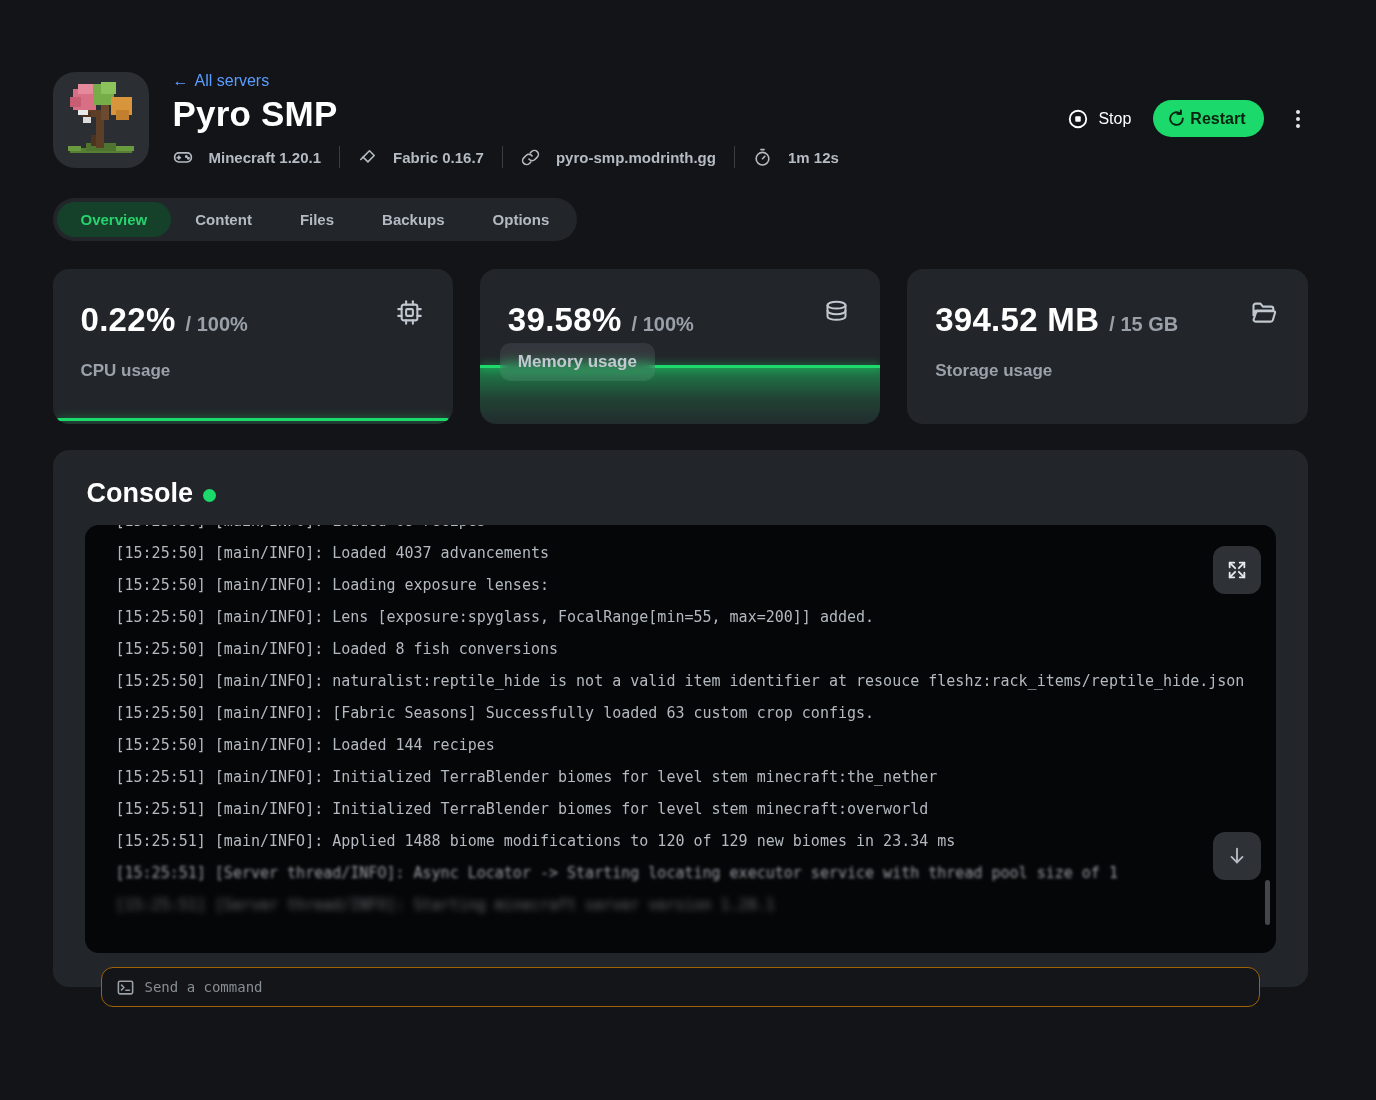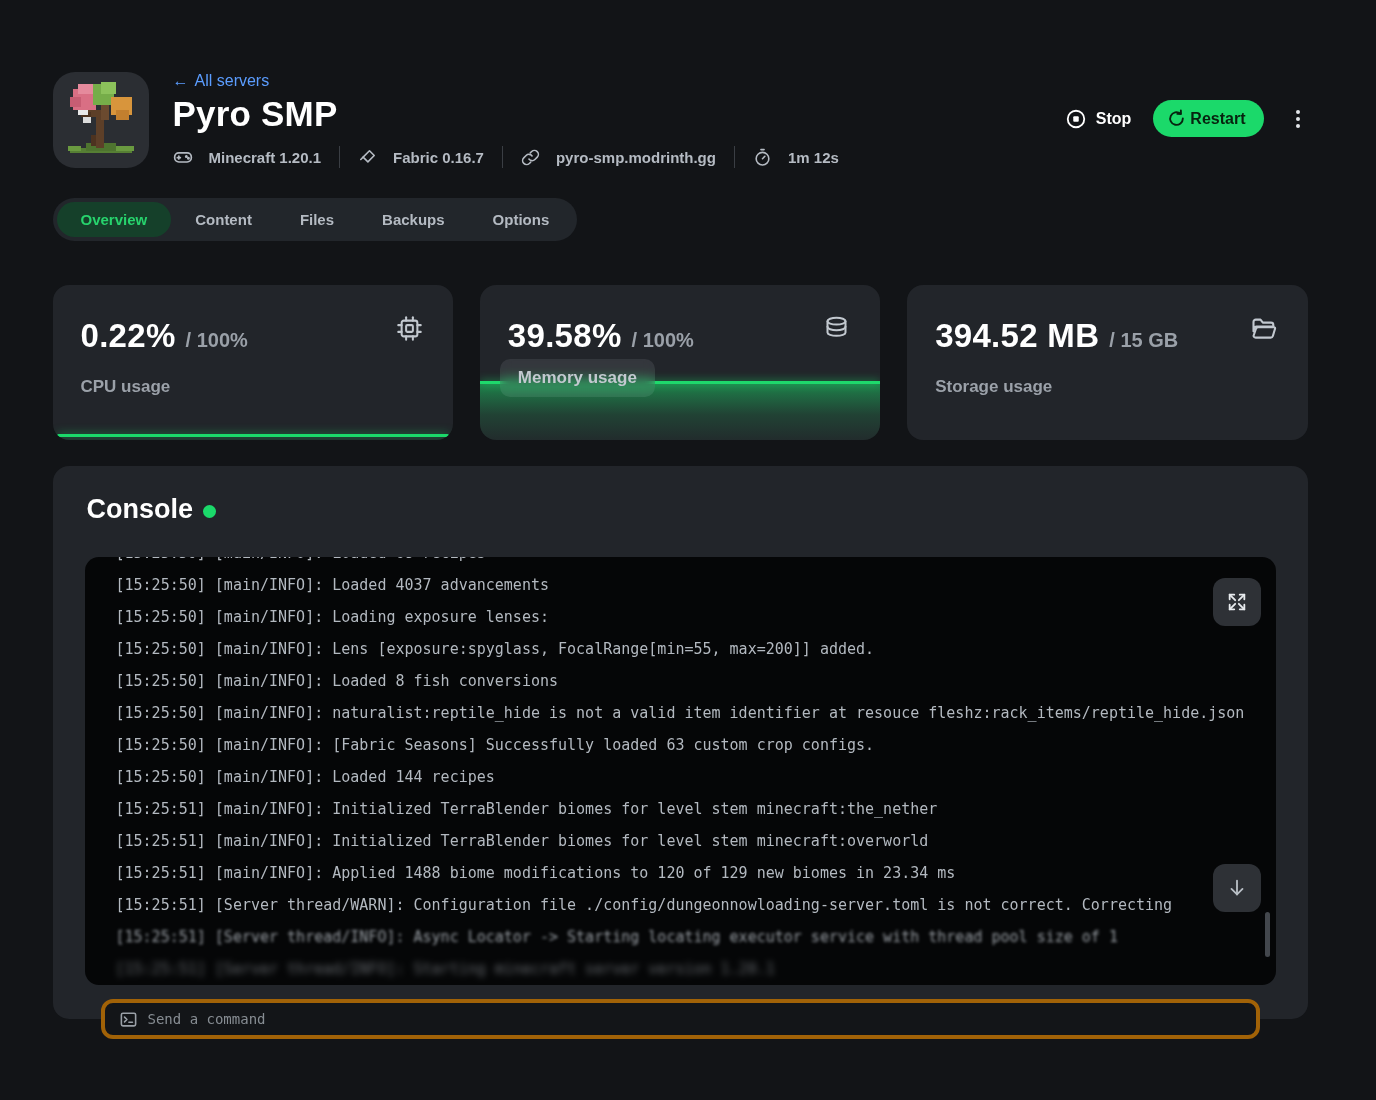--- a/index.html
+++ b/index.html
@@ -14,64 +14,64 @@
   .avatar svg { width:82px; height:82px; image-rendering:pixelated; }
   .head-info { margin-left:24px; flex:1; }
   .back-link { color:#5b9dff; font-size:16px; text-decoration:none; display:inline-flex; gap:6px; align-items:center; cursor:pointer; }
   .server-title { color:#ffffff; font-size:35px; font-weight:700; margin-top:4px; letter-spacing:.2px; }
   .meta-row { display:flex; align-items:center; margin-top:12px; color:#b5bbc3; font-size:15px; font-weight:600; }
   .meta-item { display:flex; align-items:center; gap:16px; }
   .meta-item svg { stroke:#b5bbc3; }
   .meta-sep { width:1px; height:22px; background:#3a3e44; margin:0 18px; }
   .head-actions { display:flex; align-items:center; gap:22px; margin-top:28px; }
   .stop-btn { display:flex; align-items:center; gap:9px; background:none; border:none; color:#ffffff;
-              font-size:16px; font-weight:700; cursor:pointer; font-family:inherit; }
+              font-size:16px; font-weight:400; cursor:pointer; font-family:inherit; }
   .restart-btn { display:flex; align-items:center; gap:4px; background:#1bd96a; border:none; color:#07230f;
                  font-size:16px; font-weight:700; padding:9px 18px 9px 14px; border-radius:20px; cursor:pointer; font-family:inherit; }
   .kebab { background:none; border:none; cursor:pointer; padding:6px 8px; margin-left:2px; }
   .kebab span { display:block; width:4px; height:4px; border-radius:50%; background:#e3e6ea; margin:3px auto; }
 
   
   .tabbar { display:inline-flex; align-items:flex-start; background:#22262b; border-radius:22px; padding:4px; margin-top:30px; }
   .tab { border:none; background:none; color:#b4bac2; font-size:15px; font-weight:700; padding:9px 24px;
          border-radius:18px; cursor:pointer; font-family:inherit; }
   .tab.active { background:#15402a; color:#27d36d; }
 
   
-  .stats { display:grid; grid-template-columns:1fr 1fr 1fr; gap:27px; margin-top:44px; }
+  .stats { display:grid; grid-template-columns:1fr 1fr 1fr; gap:27px; margin-top:28px; }
   .card { position:relative; height:155px; background:#22252a; border-radius:16px; overflow:hidden; }
   .stat-value-row { position:absolute; left:28px; top:32px; display:flex; align-items:baseline; gap:10px; }
   .stat-value { color:#ffffff; font-size:33px; font-weight:700; letter-spacing:.3px; }
   .stat-max { color:#9aa0a8; font-size:20px; font-weight:600; }
   .stat-label { position:absolute; left:28px; top:92px; color:#9ba1a9; font-size:17px; }
   .stat-icon { position:absolute; right:30px; top:30px; }
   .stat-icon svg { stroke:#c2c8cf; }
   .cpu-line { position:absolute; left:4px; right:4px; bottom:3px; height:3px; background:#1bd96a;
               border-radius:3px; box-shadow:0 0 10px rgba(27,217,106,.65); }
   .mem-chart { position:absolute; left:0; right:0; bottom:0; height:56px;
                background:linear-gradient(180deg, rgba(27,217,106,.50) 0%, rgba(27,217,106,.16) 55%, rgba(27,217,106,.04) 100%); }
   .mem-line { position:absolute; left:0; right:0; top:96px; height:3px; background:#1ed96c;
               box-shadow:0 0 9px rgba(27,217,106,.8); }
   .mem-label-pill { position:absolute; left:20px; top:74px; padding:9px 18px; border-radius:10px;
                     background:rgba(160,170,180,.14); backdrop-filter:blur(6px); color:#c3c9d0; font-size:17px; }
   .mem-label-pill, .stat-label { font-weight:700; }
 
   
   .console-card { background:#22252a; border-radius:16px; margin-top:26px; padding:28px 32px 34px; }
-  .console-title-row { display:flex; align-items:center; gap:10px; margin-bottom:32px; padding-left:2px; }
+  .console-title-row { display:flex; align-items:center; gap:10px; margin-bottom:16px; padding-left:2px; }
   .console-title { color:#ffffff; font-size:27px; font-weight:700; }
   .status-dot { width:13px; height:13px; border-radius:50%; background:#1bd96a; margin-top:4px; }
   .console-box { position:relative; background:#050607; border-radius:14px; height:428px; padding:0; }
   .log-wrap { height:432px; overflow:hidden; padding:0 56px 0 31px;
               font-family:"DejaVu Sans Mono", monospace; font-size:15px; color:#b3b9c0; line-height:32px; }
   .log-line { white-space:pre; }
   .log-line.clipped { margin-top:-20px; }
   .log-line.blur1 { filter:blur(1.6px); opacity:.85; }
   .log-line.blur2 { filter:blur(3.2px); opacity:.55; }
-  .cmd-row { margin:10px 16px 0; height:40px; border:4px solid #a16207; background:#131518; border-radius:12px;
+  .cmd-row { margin:10px 16px 0; height:40px; border:1px solid #a16207; background:#131518; border-radius:12px;
              display:flex; align-items:center; gap:10px; padding:0 14px; }
   .cmd-row svg { flex:0 0 auto; }
   .cmd-input { flex:1; background:none; border:none; outline:none; color:#c7cdd4;
                font-family:"DejaVu Sans Mono", monospace; font-size:14px; }
   .cmd-input::placeholder { color:#878d93; }
   .float-btn { position:absolute; width:48px; height:48px; border-radius:12px; background:#2e3136; border:none;
                cursor:pointer; display:flex; align-items:center; justify-content:center; }
   .expand-btn { top:21px; right:15px; }
   .down-btn { bottom:73px; right:15px; }
   .scroll-thumb { position:absolute; right:6px; top:355px; width:5px; height:45px; background:#43474d; border-radius:3px; }
@@ -256,21 +256,20 @@
         <div class="log-line">[15:25:50] [main/INFO]: Loaded 4037 advancements</div>
             <div class="log-line">[15:25:50] [main/INFO]: Loading exposure lenses:</div>
             <div class="log-line">[15:25:50] [main/INFO]: Lens [exposure:spyglass, FocalRange[min=55, max=200]] added.</div>
             <div class="log-line">[15:25:50] [main/INFO]: Loaded 8 fish conversions</div>
             <div class="log-line">[15:25:50] [main/INFO]: naturalist:reptile_hide is not a valid item identifier at resouce fleshz:rack_items/reptile_hide.json</div>
             <div class="log-line">[15:25:50] [main/INFO]: [Fabric Seasons] Successfully loaded 63 custom crop configs.</div>
             <div class="log-line">[15:25:50] [main/INFO]: Loaded 144 recipes</div>
             <div class="log-line">[15:25:51] [main/INFO]: Initialized TerraBlender biomes for level stem minecraft:the_nether</div>
             <div class="log-line">[15:25:51] [main/INFO]: Initialized TerraBlender biomes for level stem minecraft:overworld</div>
             <div class="log-line">[15:25:51] [main/INFO]: Applied 1488 biome modifications to 120 of 129 new biomes in 23.34 ms</div>
-            <div class="log-line">[15:25:51] [Server thread/WARN]: Configuration file ./config/dungeonnowloading-server.toml is not correct. Correcting</div>
           </div>
         <div class="log-line blur1">[15:25:51] [Server thread/INFO]: Async Locator -&gt; Starting locating executor service with thread pool size of 1</div>
         <div class="log-line blur2">[15:25:51] [Server thread/INFO]: Starting minecraft server version 1.20.1</div>
       </div>
 
       <button class="float-btn expand-btn">
         <svg width="22" height="22" viewBox="0 0 24 24" fill="none" stroke="#e8ebee" stroke-width="2" stroke-linecap="round" stroke-linejoin="round">
           <polyline points="15 4 20 4 20 9"></polyline>
             <line x1="20" y1="4" x2="14" y2="10"></line>
           <polyline points="9 20 4 20 4 15"></polyline>

